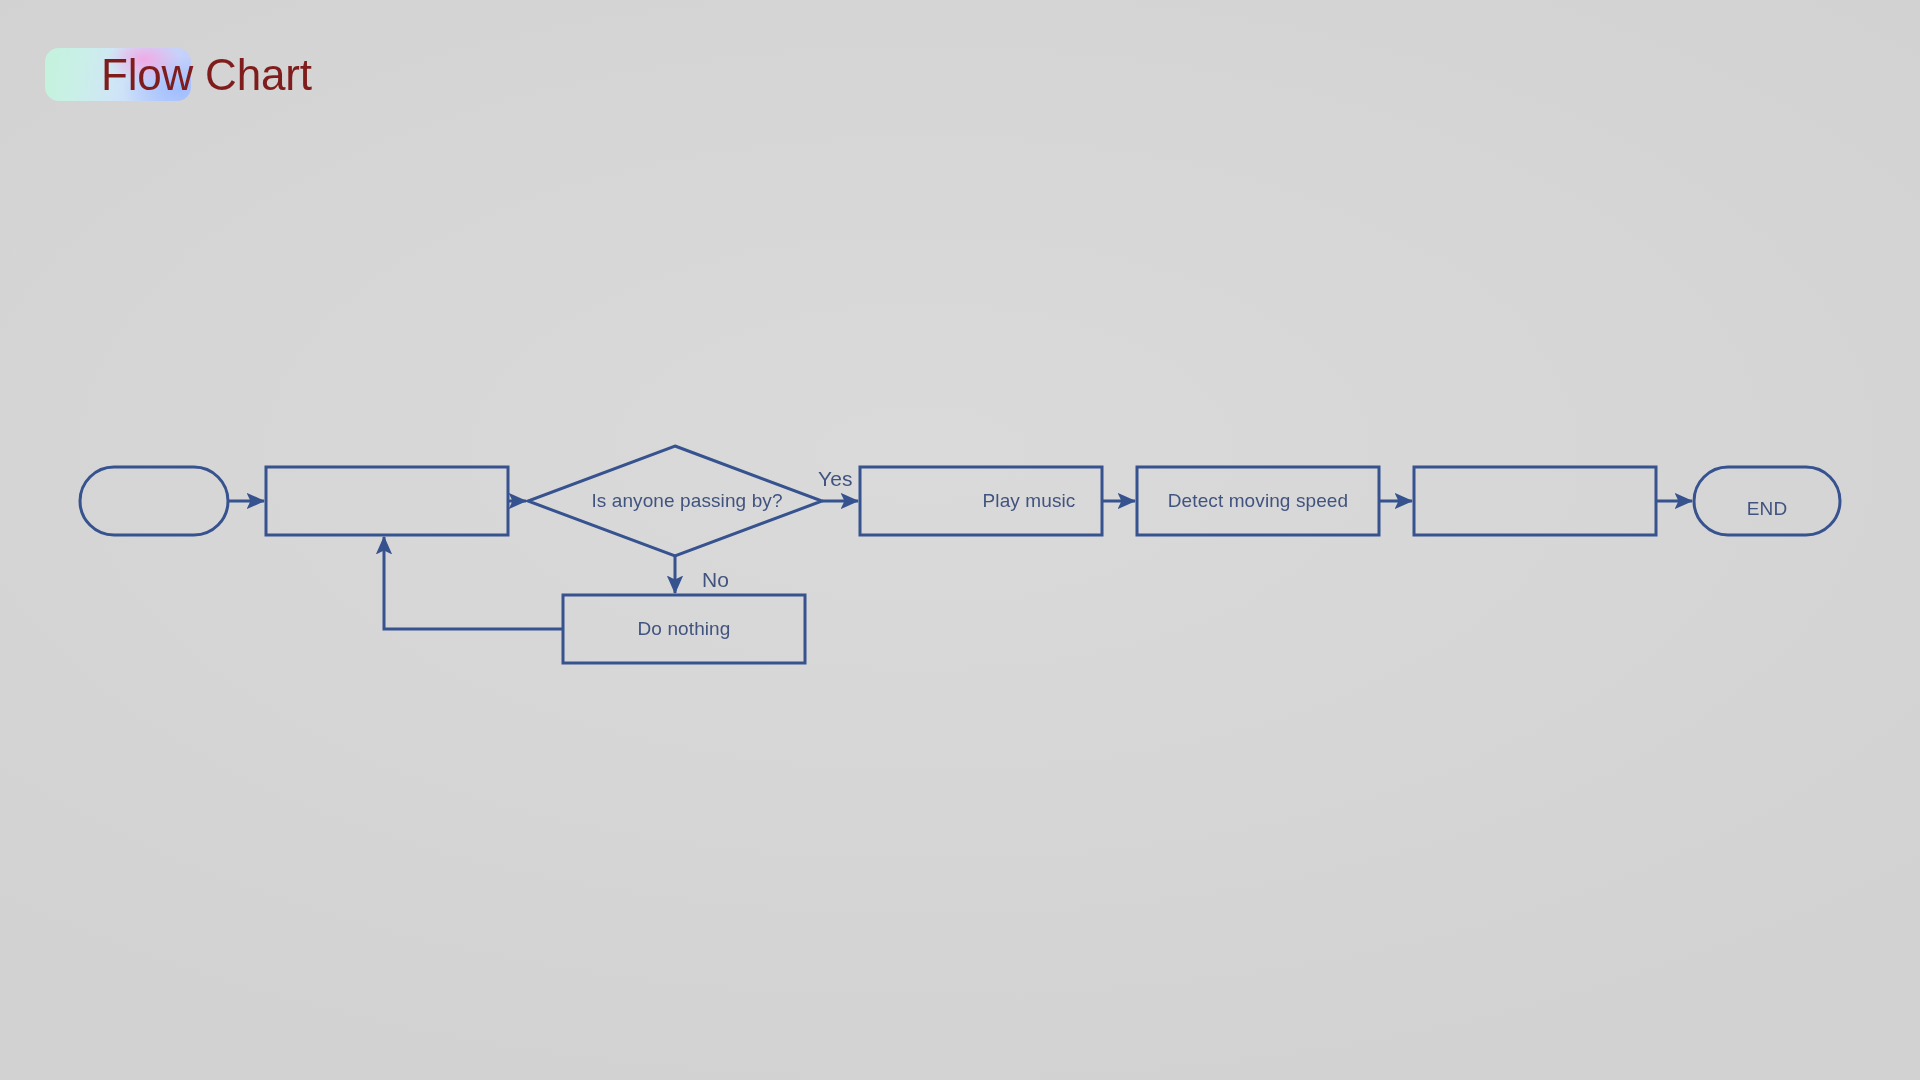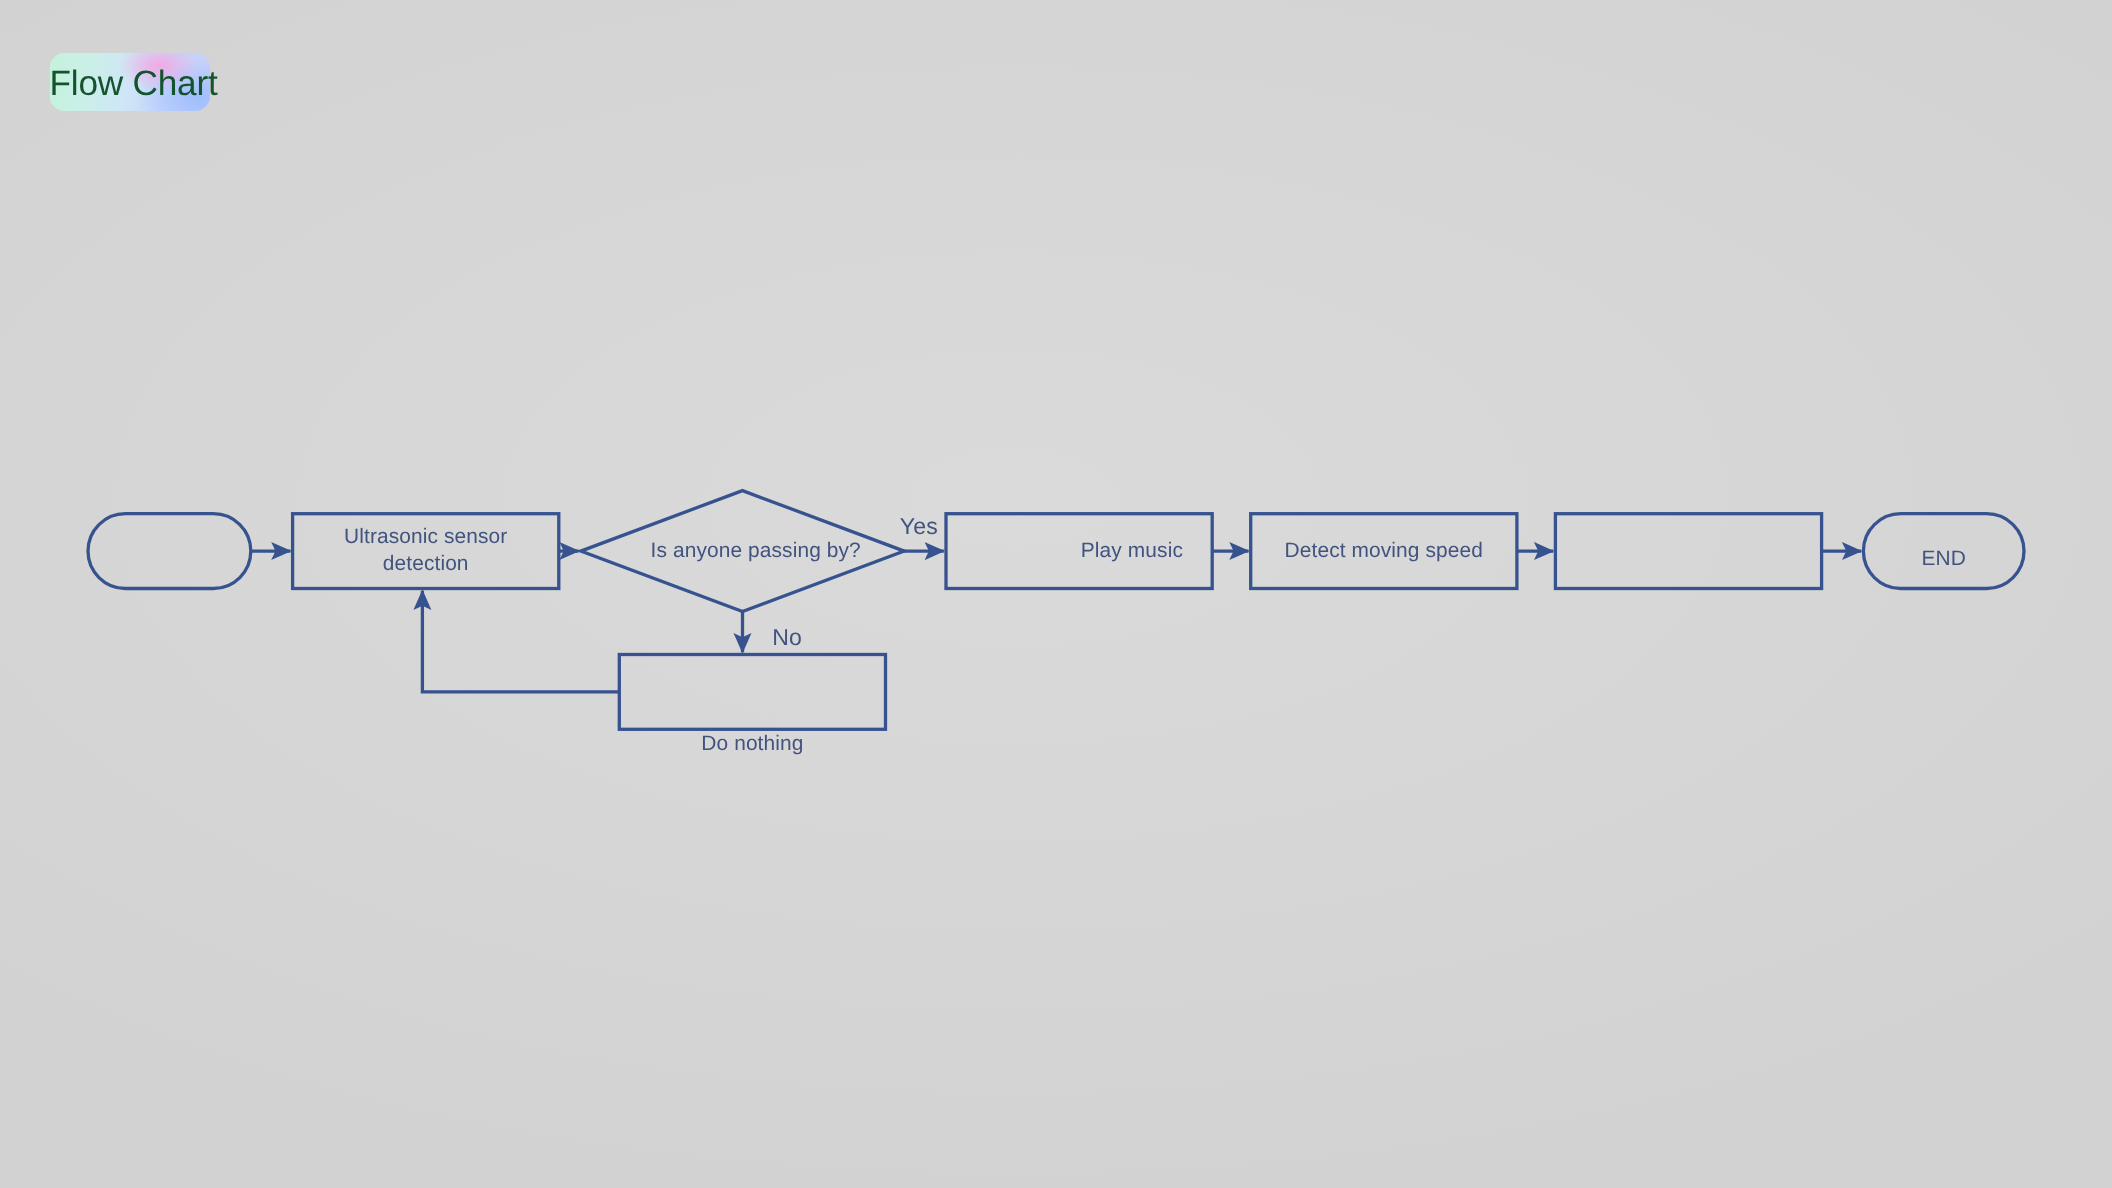--- a/index.html
+++ b/index.html
@@ -41,24 +41,25 @@
     height: 53px;
     border-radius: 14px;
     background:
       radial-gradient(ellipse 40% 70% at 68% 22%, rgba(248,160,225,0.85) 0%, rgba(248,160,225,0.0) 62%),
       radial-gradient(ellipse 55% 90% at 92% 78%, rgba(150,185,255,0.8) 0%, rgba(150,185,255,0.0) 70%),
       linear-gradient(100deg, #c4f2dc 0%, #c9f0e6 22%, #cfe6f6 48%, #c8d8fb 72%, #c3cdfa 100%);
     filter: blur(0.4px);
   }
   #title-text {
     position: relative;
-    font-size: 32px;
+    margin-left: 56px;
+    font-size: 44px;
     font-weight: 400;
     letter-spacing: -0.2px;
-    color: #14532d;
+    color: #7f1d1d;
     line-height: 1;
     white-space: nowrap;
   }
 
   
   #diagram {
     position: absolute;
     left: 0; top: 0;
     width: 1920px;
     height: 1080px;
@@ -128,31 +129,29 @@
       <line x1="822" y1="501" x2="858" y2="501"></line>
       <line x1="1102" y1="501" x2="1135" y2="501"></line>
       <line x1="1379" y1="501" x2="1412" y2="501"></line>
       <line x1="1656" y1="501" x2="1692" y2="501"></line>
       <line x1="675" y1="556" x2="675" y2="593"></line>
       <path d="M 563 629 L 384 629 L 384 537"></path>
     </g>
   </svg>
 
 
-  <div class="node-label" style="left:266px; top:467px; width:242px; height:68px;">Ultrasonic sensor
-detection</div>
 
   <div class="node-label" style="left:540px; top:446px; width:294px; height:110px;text-align:center;">Is anyone passing by?</div>
 
   <div class="node-label" style="left:860px; top:467px; width:242px; height:68px;margin-left:48px;">Play music</div>
 
   <div class="node-label" style="left:1137px; top:467px; width:242px; height:68px;">Detect moving speed</div>
 
 
   <div class="node-label" style="left:1694px; top:467px; width:146px; height:84px;">END</div>
 
-  <div class="node-label" style="left:563px; top:595px; width:242px; height:68px;margin-top:48px;">Do nothing</div>
+  <div class="node-label" style="left:563px; top:595px; width:242px; height:68px;">Do nothing</div>
 
   <div class="edge-label" style="left:818px; top:467px;">Yes</div>
 
   <div class="edge-label" style="left:702px; top:568px;">No</div>
 
 </div>
 
 </body></html>

